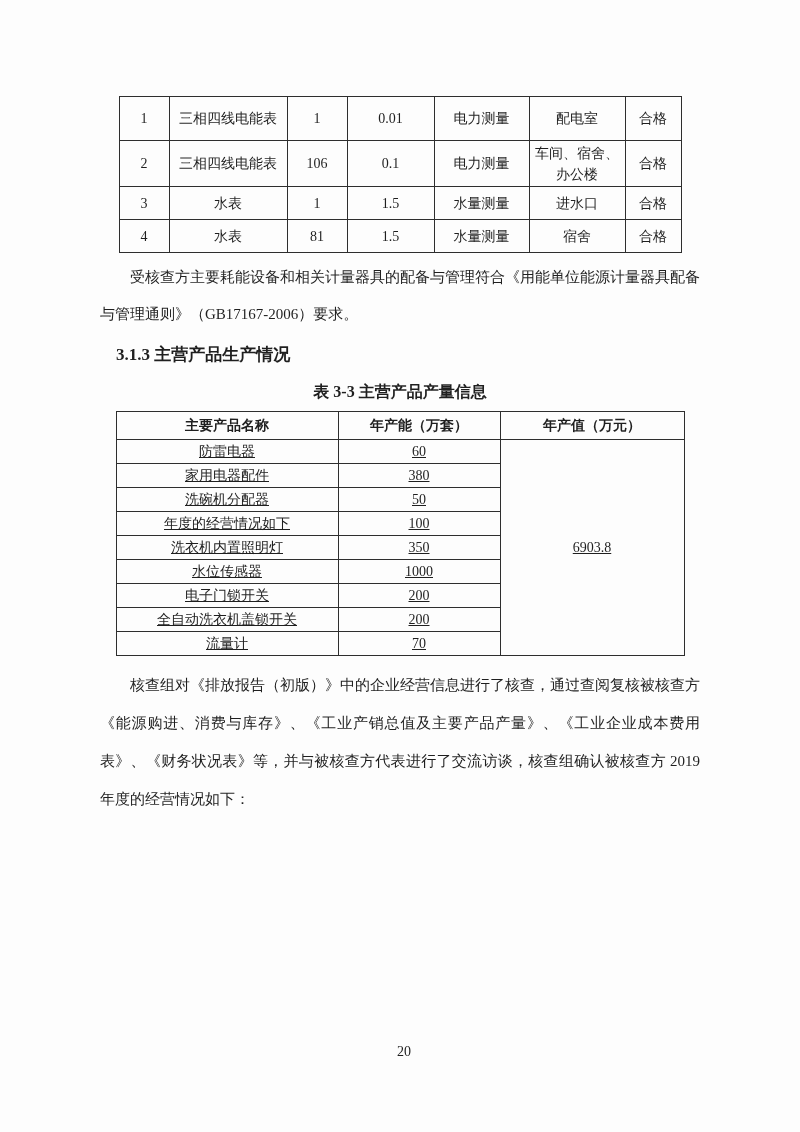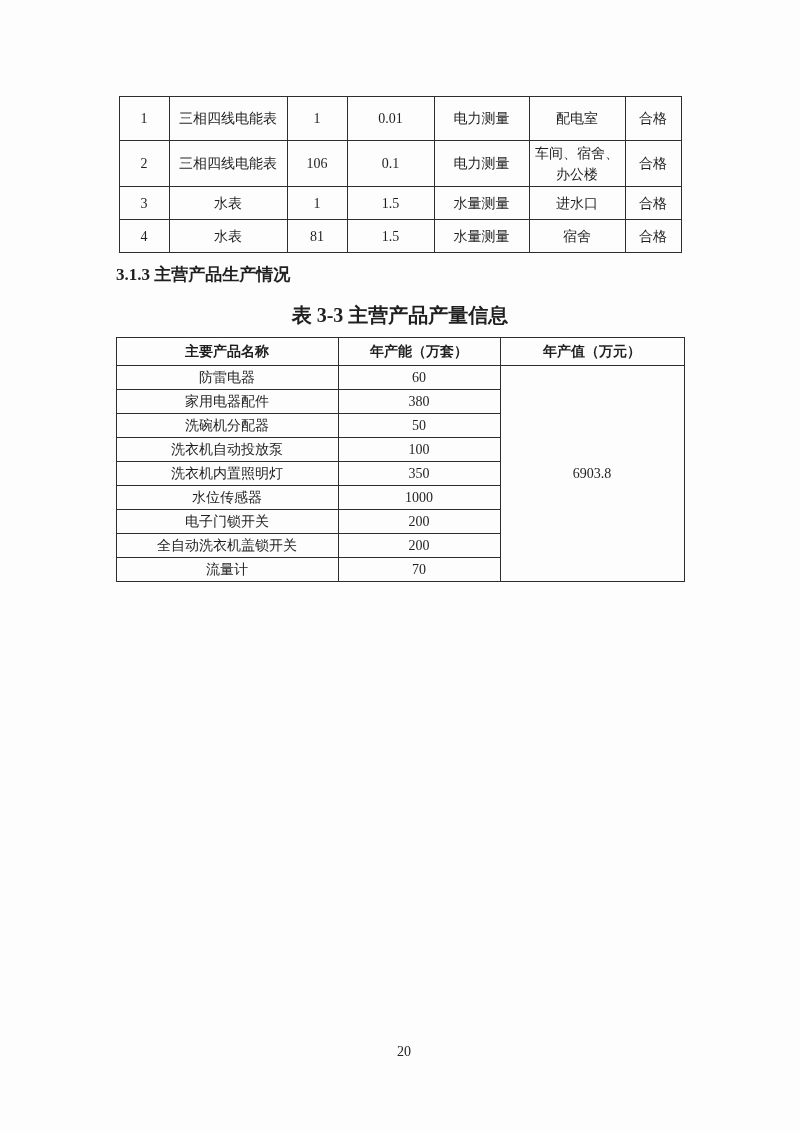--- a/index.html
+++ b/index.html
@@ -16,37 +16,37 @@
     font-size:14px;padding:1px 4px;line-height:1.5;word-break:break-all;
   }
 
   #equip-table{width:562px;}
   #equip-table tr.r1{height:44px;}
   #equip-table tr.r2{height:46px;}
   #equip-table tr.r3,#equip-table tr.r4{height:33px;}
 
   #prod-table{width:568px;margin-top:8px;}
   #prod-table thead tr{height:28px;}
-  #prod-table tbody tr{height:18px;}
+  #prod-table tbody tr{height:18px;text-decoration:underline;}
   #prod-table th{font-weight:bold;text-align:center;}
 
   .para{
     font-size:15px;line-height:37px;text-align:justify;text-indent:2em;
     margin:0;width:600px;
   }
   .p-metering{margin-top:6px;}
   .p-production{margin-top:10px;}
   .p-operation{margin-top:10px;line-height:38px;}
 
   .heading{font-size:17px;margin:16px;}
   .h-313{font-weight:bold;margin-top:10px;}
   .h-314{font-weight:normal;margin-top:16px;}
 
   .tbl-caption{
-    font-size:20px;font-weight:bold;text-align:center;margin-top:10px;
+    font-size:16px;font-weight:bold;text-align:center;margin-top:10px;
   }
 
   .page-number{
     position:absolute;bottom:72px;left:8px;right:0;text-align:center;font-size:14px;
   }
 </style>
 </head>
 <body>
 
 <div class="page">
@@ -95,20 +95,21 @@
           <td>水表</td>
           <td>81</td>
           <td>1.5</td>
           <td>水量测量</td>
           <td>宿舍</td>
           <td>合格</td>
         </tr>
       </tbody>
     </table>
 
+    <p class="para p-metering">受核查方主要耗能设备和相关计量器具的配备与管理符合《用能单位能源计量器具配备与管理通则》（GB17167-2006）要求。</p>
 
     <h3 class="heading h-313">3.1.3 主营产品生产情况</h3>
 
 
     <div class="tbl-caption">表 3-3 主营产品产量信息</div>
 
     <table class="doc" id="prod-table">
       <colgroup>
         <col style="width:222px">
           <col style="width:162px">
@@ -129,21 +130,21 @@
         </tr>
         <tr>
           <td>家用电器配件</td>
           <td>380</td>
         </tr>
         <tr>
           <td>洗碗机分配器</td>
           <td>50</td>
         </tr>
         <tr>
-          <td>洗衣机自动投放泵</td>
+          <td>年度的经营情况如下</td>
           <td>100</td>
         </tr>
         <tr>
           <td>洗衣机内置照明灯</td>
           <td>350</td>
         </tr>
         <tr>
           <td>水位传感器</td>
           <td>1000</td>
         </tr>
@@ -156,17 +157,18 @@
           <td>200</td>
         </tr>
         <tr>
           <td>流量计</td>
           <td>70</td>
         </tr>
       </tbody>
     </table>
 
 
+    <p class="para p-operation">核查组对《排放报告（初版）》中的企业经营信息进行了核查，通过查阅复核被核查方《能源购进、消费与库存》、《工业产销总值及主要产品产量》、《工业企业成本费用表》、《财务状况表》等，并与被核查方代表进行了交流访谈，核查组确认被核查方 2019 年度的经营情况如下：</p>
 
   </div>
 
   <div class="page-number">20</div>
 </div>
 
 </body></html>

